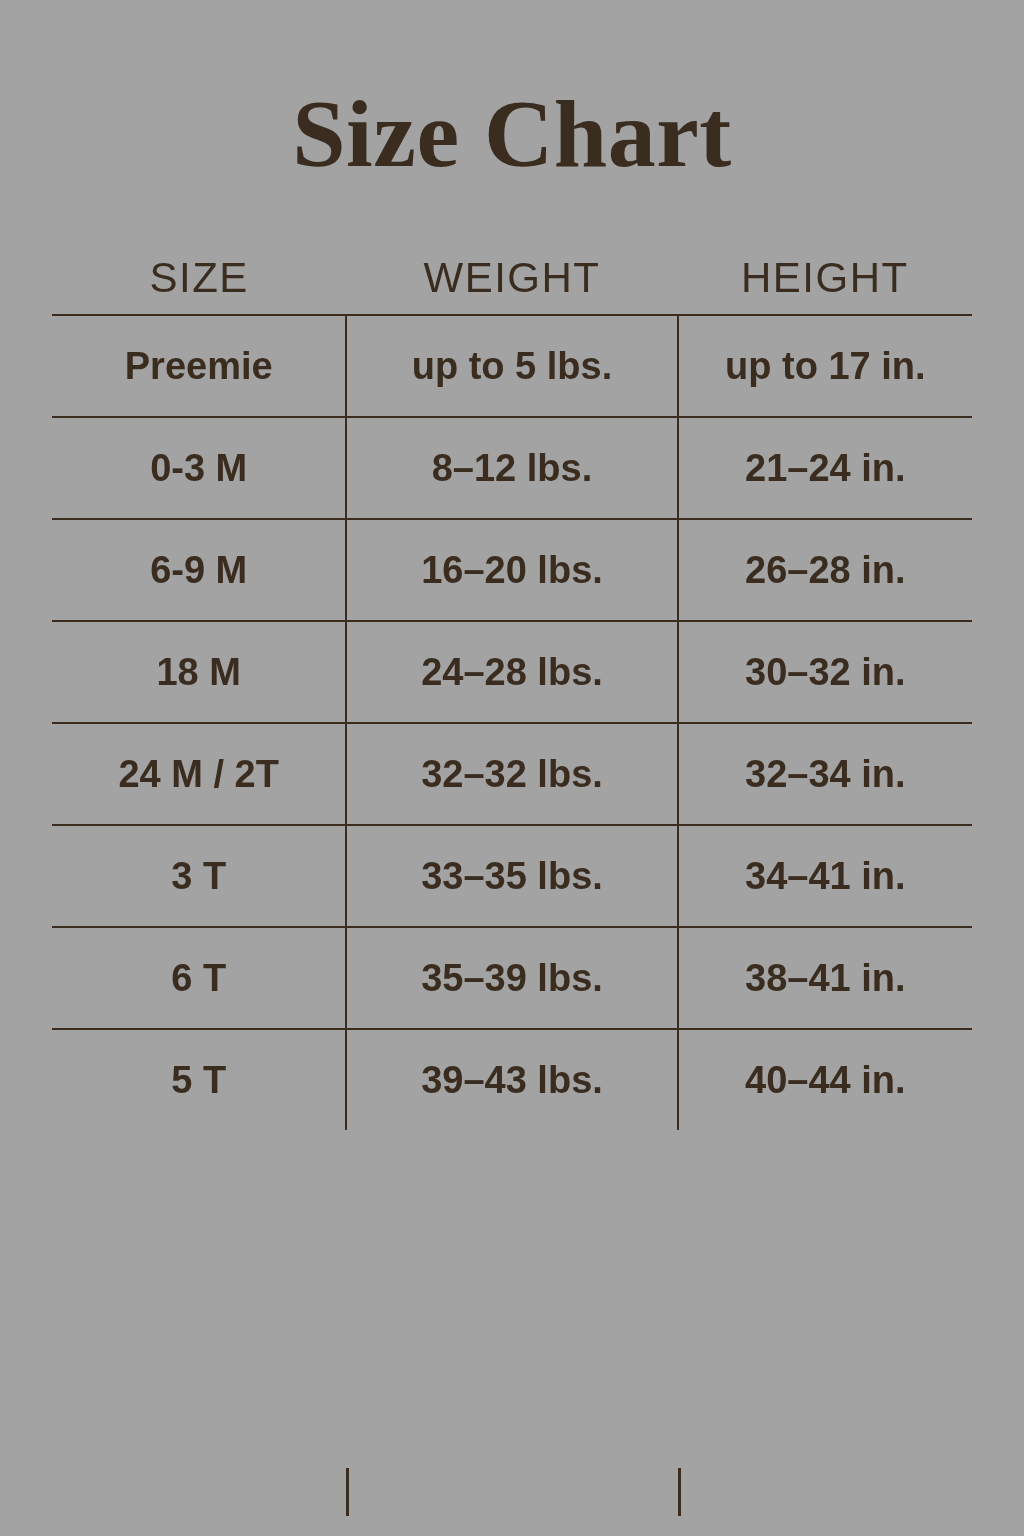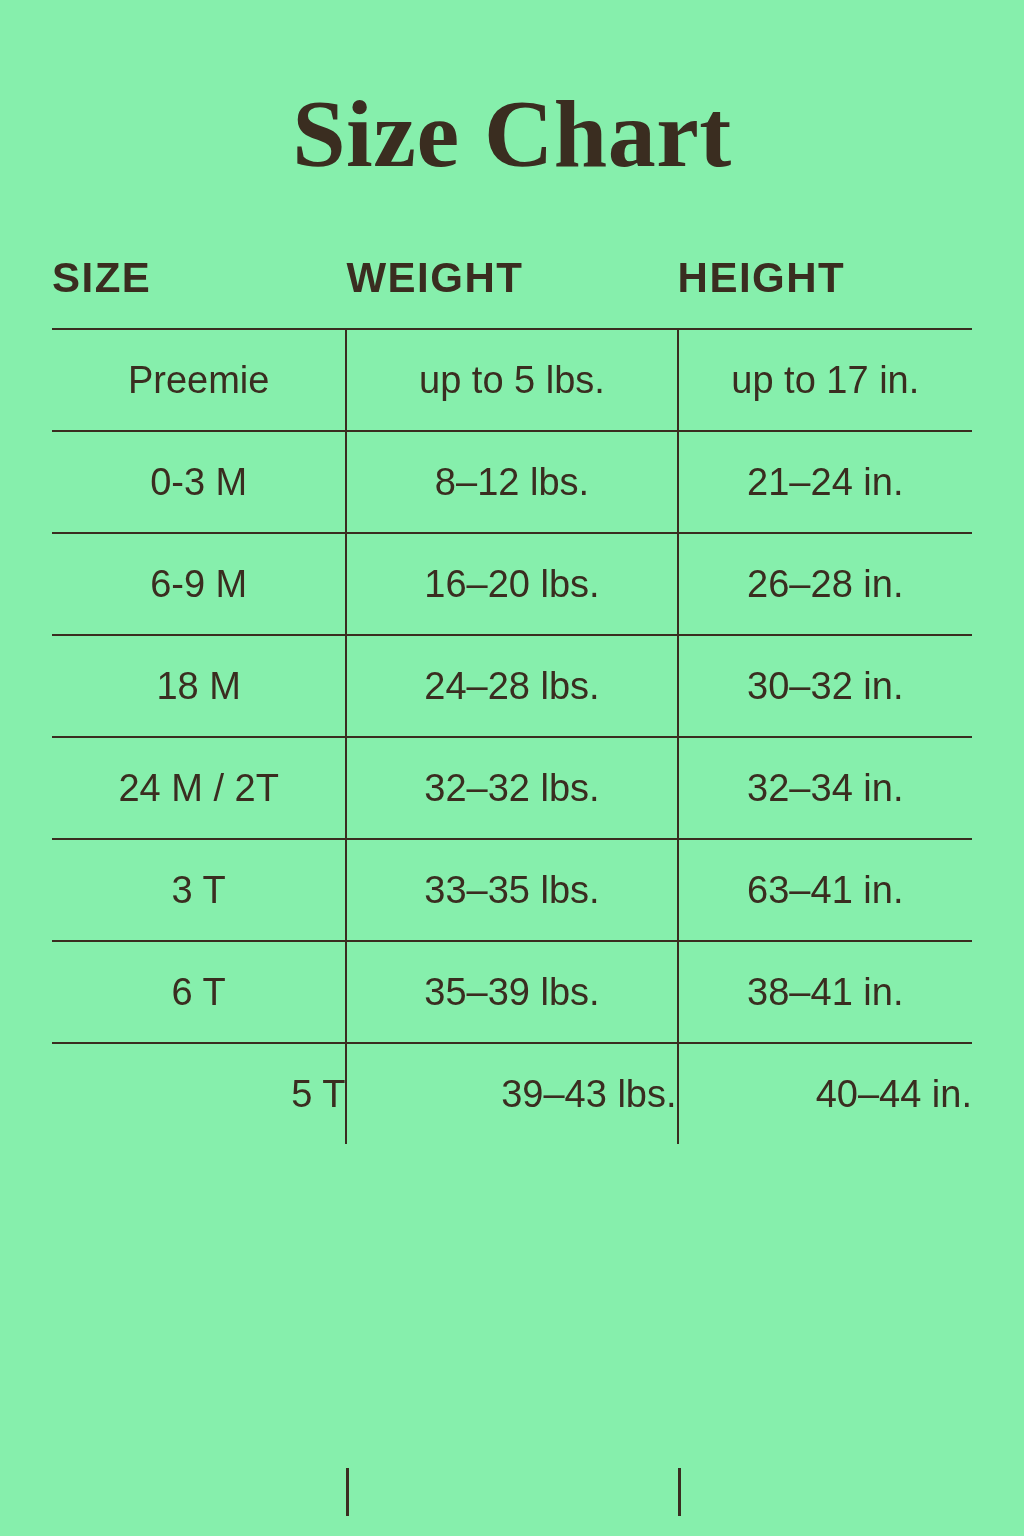--- a/index.html
+++ b/index.html
@@ -12,21 +12,21 @@
     background: #f4ece1;
     font-family: "Liberation Sans", sans-serif;
     color: #3b2c1e;
     overflow: hidden;
   }
   .page {
     position: relative;
     width: 1024px;
     height: 1536px;
     box-sizing: border-box;
-    background: #86efac;
+    background: #a3a3a3;
   }
   .title {
     text-align: center;
     font-family: "Liberation Serif", serif;
     font-weight: bold;
     font-size: 96px;
     line-height: 1;
     color: #3a2d20;
     padding-top: 86px;
     letter-spacing: 0.5px;
@@ -40,45 +40,44 @@
     width: 100%;
     border-collapse: collapse;
     table-layout: fixed;
   }
   col.c1 { width: 32%; }
   col.c2 { width: 36%; }
   col.c3 { width: 32%; }
 
   thead th {
     font-family: "Liberation Sans", sans-serif;
-    font-weight: bold;
+    font-weight: normal;
     font-size: 42px;
     letter-spacing: 1.5px;
     color: #3a2d20;
-    text-align: left;
-    padding: 0 0 26px 0;
+    text-align: center;
+    padding: 0 0 12px 0;
     border: none;
   }
   tbody td {
     font-family: "Liberation Sans", sans-serif;
-    font-weight: normal;
+    font-weight: bold;
     font-size: 38px;
     color: #3a2d20;
     text-align: center;
     height: 100px;
     border-top: 2.5px solid #3a2d20;
     border-left: 2.5px solid #3a2d20;
     padding: 0;
   }
   tbody td:first-child {
     border-left: none;
   }
   tbody tr:last-child td {
     border-bottom: none;
-    text-align: right;
   }
   
   .col-rule-extend {
     position: absolute;
     width: 2.5px;
     background: #3a2d20;
   }
 </style>
 </head>
 <body>
@@ -123,21 +122,21 @@
           <td>30–32 in.</td>
         </tr>
         <tr>
           <td>24 M / 2T</td>
           <td>32–32 lbs.</td>
           <td>32–34 in.</td>
         </tr>
         <tr>
           <td>3 T</td>
           <td>33–35 lbs.</td>
-          <td>63–41 in.</td>
+          <td>34–41 in.</td>
         </tr>
         <tr>
           <td>6 T</td>
           <td>35–39 lbs.</td>
           <td>38–41 in.</td>
         </tr>
         <tr>
           <td>5 T</td>
           <td>39–43 lbs.</td>
           <td>40–44 in.</td>

